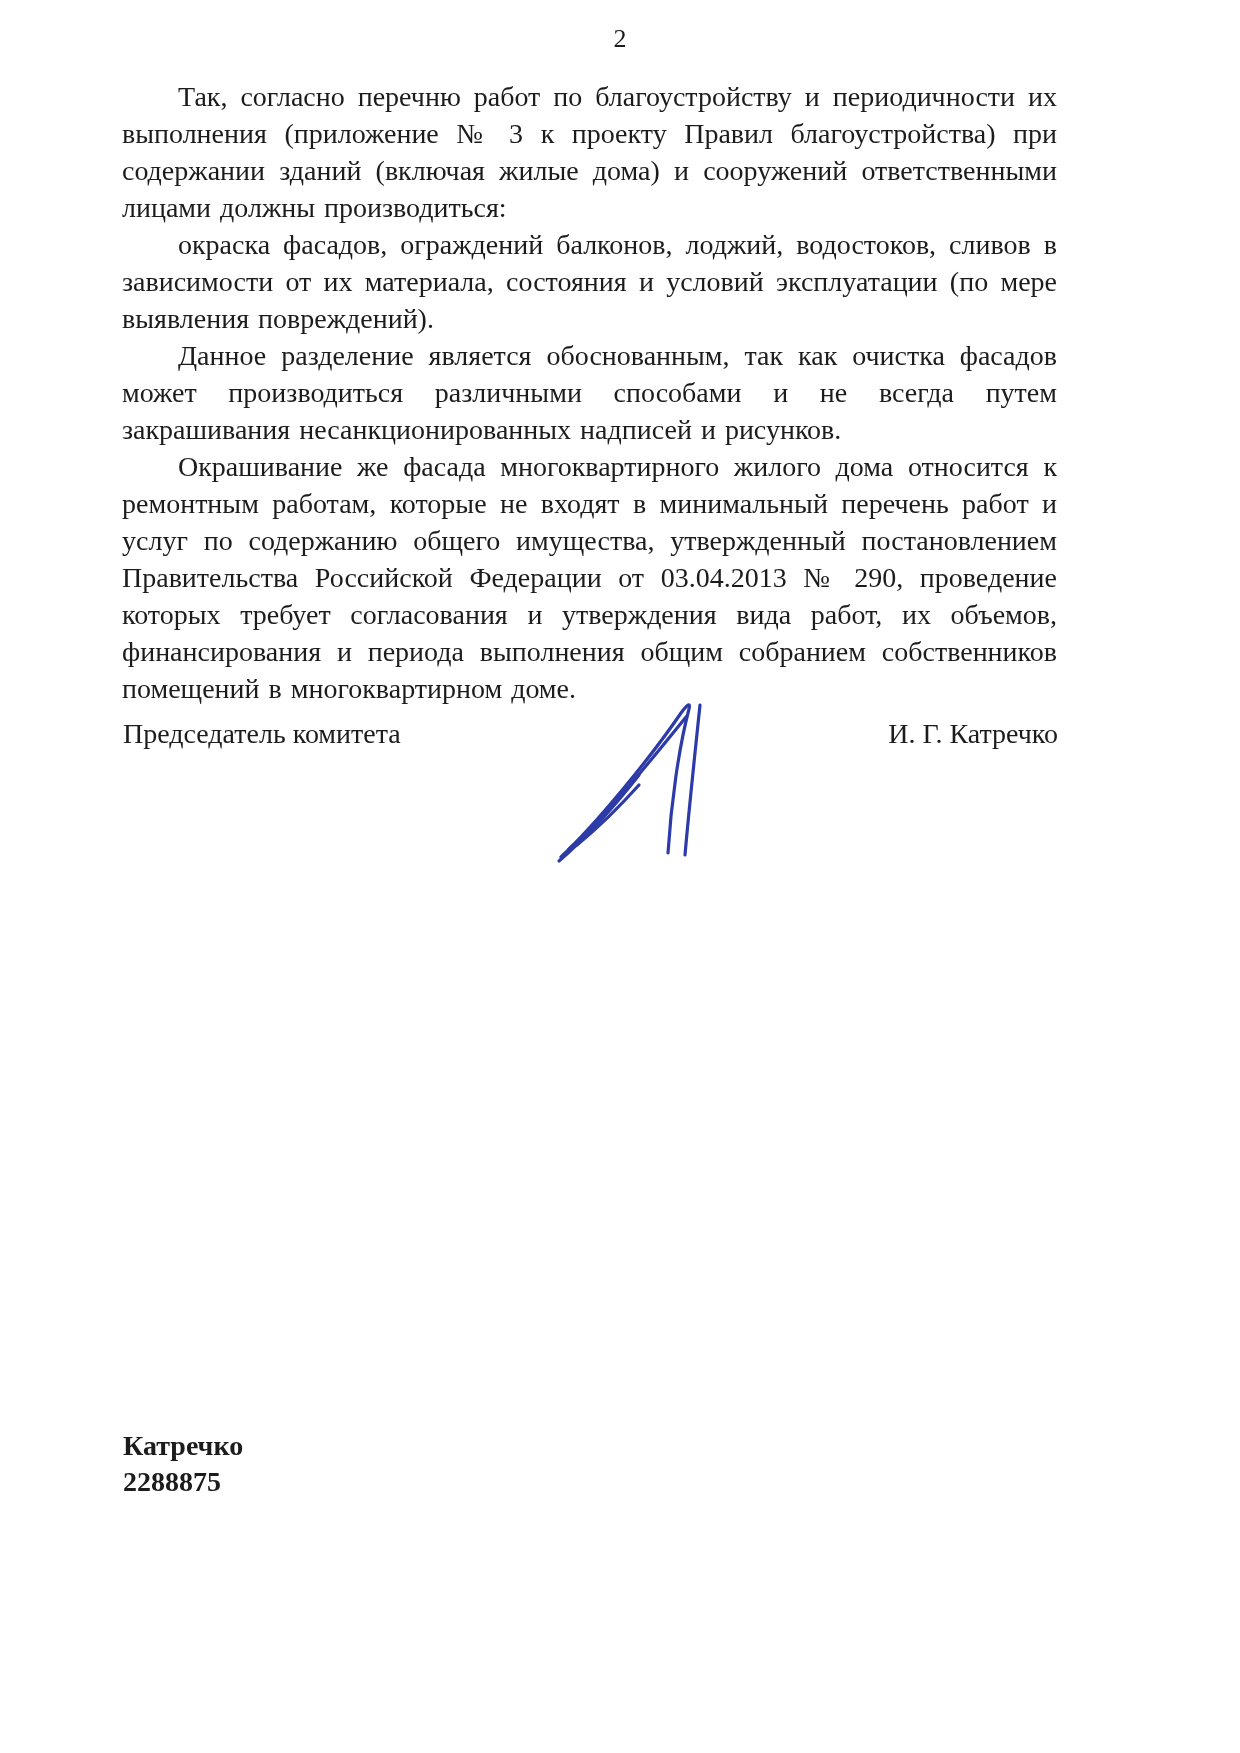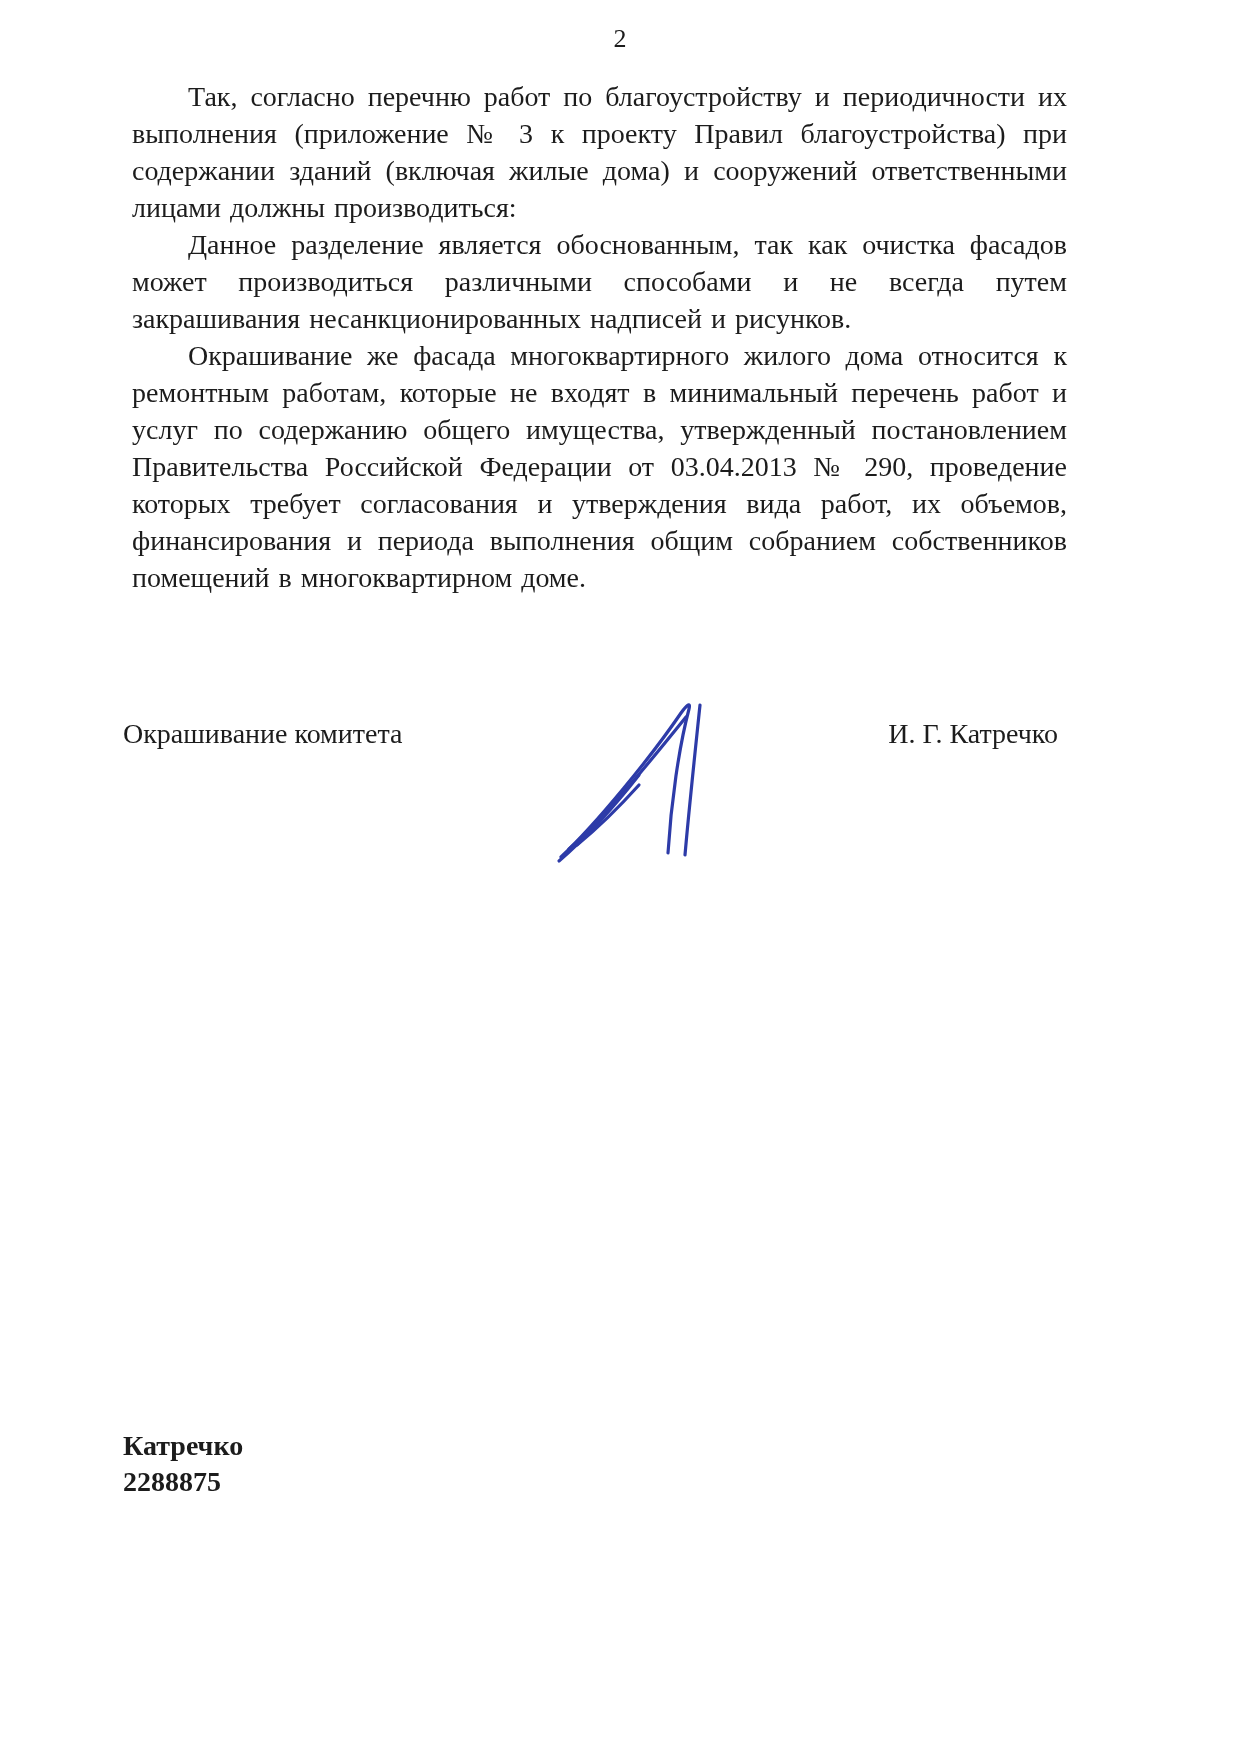--- a/index.html
+++ b/index.html
@@ -21,21 +21,21 @@
     position: absolute;
     top: 24px;
     left: 0;
     width: 100%;
     text-align: center;
     font-size: 26px;
   }
   .body-text {
     position: absolute;
     top: 78px;
-    left: 132px;
+    left: 122px;
     width: 935px;
     font-size: 28px;
     line-height: 37px;
     text-align: justify;
   }
   .body-text p {
     margin: 0;
     text-indent: 56px;
     word-spacing: 2px;
   }
@@ -67,26 +67,27 @@
 </style>
 </head>
 <body>
 
 <div class="page">
 
   <div class="page-number">2</div>
 
   <div class="body-text">
     <p>Так, согласно перечню работ по благоустройству и периодичности их выполнения (приложение № 3 к проекту Правил благоустройства) при содержании зданий (включая жилые дома) и сооружений ответственными лицами должны производиться:</p>
+    <p>окраска фасадов, ограждений балконов, лоджий, водостоков, сливов в зависимости от их материала, состояния и условий эксплуатации (по мере выявления повреждений).</p>
     <p>Данное разделение является обоснованным, так как очистка фасадов может производиться различными способами и не всегда путем закрашивания несанкционированных надписей и рисунков.</p>
     <p>Окрашивание же фасада многоквартирного жилого дома относится к ремонтным работам, которые не входят в минимальный перечень работ и услуг по содержанию общего имущества, утвержденный постановлением Правительства Российской Федерации от 03.04.2013 № 290, проведение которых требует согласования и утверждения вида работ, их объемов, финансирования и периода выполнения общим собранием собственников помещений в многоквартирном доме.</p>
   </div>
 
   <div class="signature-row">
-    <span>Окрашивание комитета</span>
+    <span>Председатель комитета</span>
     <span>И. Г. Катречко</span>
   </div>
 
   <svg class="signature-scribble" viewBox="0 0 205 170" xmlns="http://www.w3.org/2000/svg">
     <g fill="none" stroke="#2d3ba8" stroke-width="3.2" stroke-linecap="round">
       <path d="M6 162 C 42 128, 96 62, 126 18 C 131 11, 136 6, 134 14 C 124 52, 116 108, 113 158"></path>
       <path d="M14 154 C 52 120, 102 58, 131 22"></path>
       <path d="M4 166 C 32 142, 62 108, 84 80"></path>
       <path d="M145 10 C 140 58, 134 114, 130 160"></path>
       <path d="M22 150 C 44 132, 66 110, 84 90"></path>

